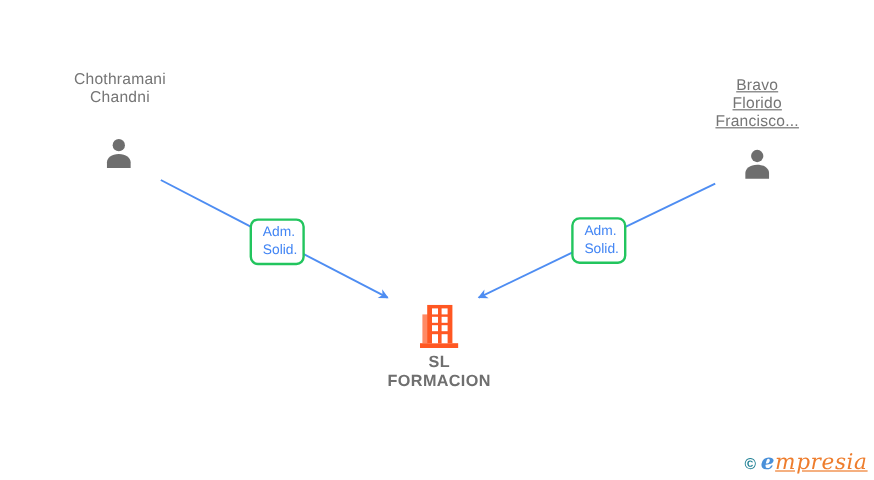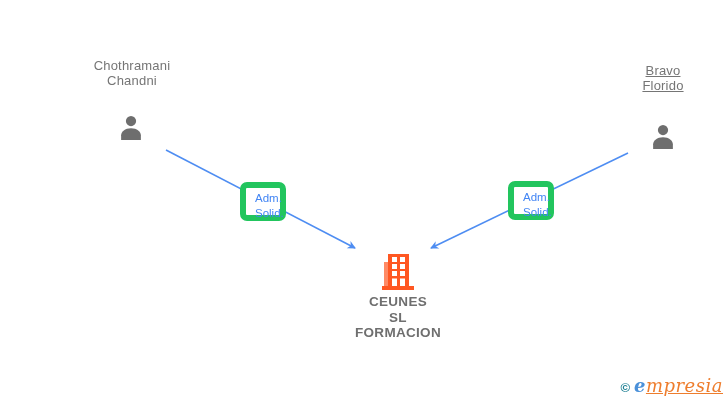--- a/index.html
+++ b/index.html
@@ -1,42 +1,42 @@
 <!DOCTYPE html>
 <html><head>
 <meta charset="utf-8">
 <style>
   html,body{margin:0;padding:0;}
   body{
     width:728px;height:400px;position:relative;overflow:hidden;
     background:#ffffff;
     font-family:"Liberation Sans","DejaVu Sans",sans-serif;
   }
-  .canvas{position:absolute;inset:0;margin-left:32px;}
+  .canvas{position:absolute;inset:0;}
   svg.edges{position:absolute;left:0;top:0;z-index:1;}
   .node{position:absolute;z-index:2;}
 
   .person-name{
     position:absolute;width:160px;text-align:center;
     font-size:13px;line-height:15px;color:#757575;letter-spacing:.2px;
   }
   .person-icon{position:absolute;width:30px;height:31px;}
   .person-icon svg{display:block;width:100%;height:100%;}
 
   .company-icon{position:absolute;left:350px;top:254px;width:32px;height:36px;}
   .company-icon svg{display:block;width:100%;height:100%;}
   .company-name{
     position:absolute;left:286px;top:294px;width:160px;text-align:center;
     font-size:13.5px;line-height:15.5px;font-weight:bold;color:#6f6f6f;letter-spacing:.3px;
   }
 
   .edge-label{
     position:absolute;z-index:3;box-sizing:border-box;
     width:46px;height:39px;background:#ffffff;
-    border:6px solid #22c55e;border-radius:7px;
+    border:2px solid #22c55e;border-radius:7px;
     padding:3px 0 0 9px;
     font-size:11.5px;line-height:15px;color:#4285f4;
   }
   .edge-label-left{left:208px;top:182px;}
   .edge-label-right{left:476px;top:181px;}
 
   .watermark{
     position:absolute;right:5px;bottom:4px;z-index:2;
     display:flex;align-items:baseline;gap:4px;
   }
@@ -73,20 +73,21 @@
         <circle cx="12" cy="6.8" r="4.1" fill="#6e6e6e"></circle>
         <path d="M12 12.6c-4.8 0-7.9 2.7-7.9 5.6V22h15.8v-3.8c0-2.9-3.1-5.6-7.9-5.6z" fill="#6e6e6e"></path>
       </svg>
     </div>
   </div>
 
   <div class="node">
     <div class="person-name" style="left:551px;top:63px;text-decoration:underline;">
       <div>Bravo</div>
       <div>Florido</div>
+      <div>Francisco...</div>
     </div>
     <div class="person-icon" style="left:616px;top:121px;">
       <svg viewBox="0 0 24 24">
         <circle cx="12" cy="6.8" r="4.1" fill="#6e6e6e"></circle>
         <path d="M12 12.6c-4.8 0-7.9 2.7-7.9 5.6V22h15.8v-3.8c0-2.9-3.1-5.6-7.9-5.6z" fill="#6e6e6e"></path>
       </svg>
     </div>
   </div>
 
   <div class="node">
@@ -99,21 +100,20 @@
         <rect x="18" y="3" width="5" height="5" fill="#ffffff"></rect>
         <rect x="10" y="10" width="5" height="5" fill="#ffffff"></rect>
         <rect x="18" y="10" width="5" height="5" fill="#ffffff"></rect>
         <rect x="10" y="17" width="5" height="5" fill="#ffffff"></rect>
         <rect x="18" y="17" width="5" height="5" fill="#ffffff"></rect>
         <rect x="10" y="24.5" width="5" height="7.5" fill="#ffffff"></rect>
         <rect x="18" y="24.5" width="5" height="7.5" fill="#ffffff"></rect>
       </svg>
     </div>
     <div class="company-name">
-      <div>CEUNES</div>
       <div>SL</div>
       <div>FORMACION</div>
     </div>
   </div>
 
   <div class="edge-label edge-label-left">
     <div>Adm.</div>
     <div>Solid.</div>
   </div>
   <div class="edge-label edge-label-right">

